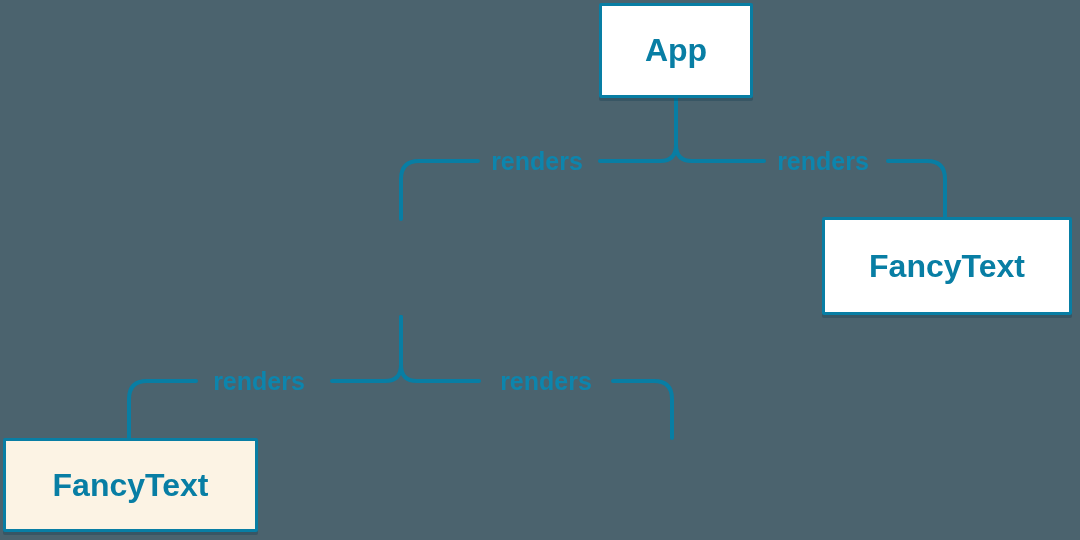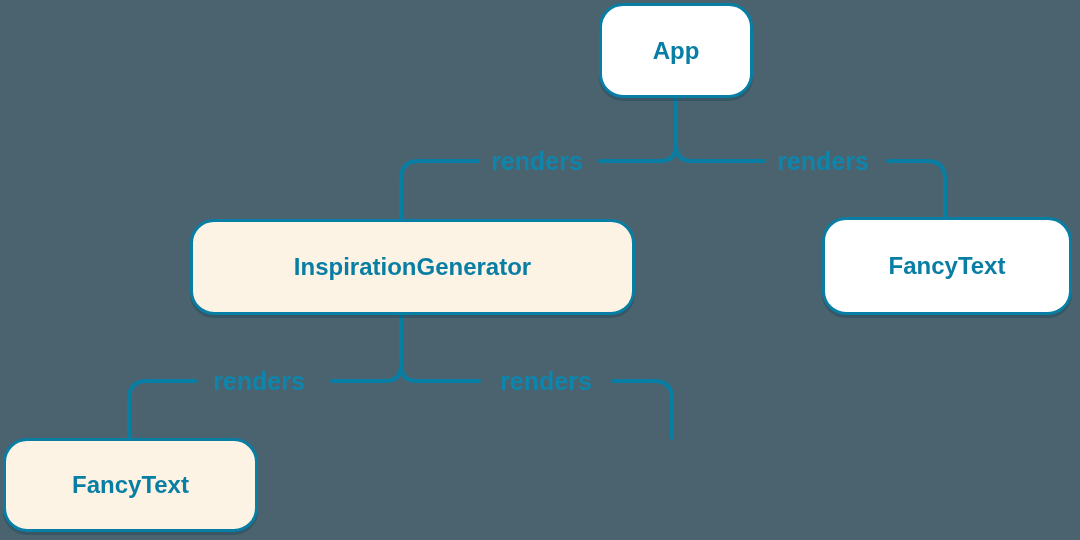--- a/index.html
+++ b/index.html
@@ -15,24 +15,24 @@
   .edge-label{
     font-family:"Liberation Sans", sans-serif;
     font-size:25px;font-weight:700;fill:#0d85ad;
     text-anchor:middle;
   }
   .node{
     position:absolute;
     display:flex;align-items:center;justify-content:center;
     background:#ffffff;
     border:3.5px solid #087ea4;
-    border-radius:24px;
+    border-radius:2px;
     box-shadow:0 3px 0 rgba(8,55,75,0.28);
     color:#087ea4;
-    font-size:24px;font-weight:700;
+    font-size:32px;font-weight:700;
     box-sizing:border-box;
     white-space:nowrap;
   }
   .node.highlight{background:#fcf3e4;}
   .node-app{left:599px;top:3px;width:154px;height:95px;}
   .node-ig{left:190px;top:219px;width:445px;height:96px;}
   .node-ft-top{left:822px;top:217px;width:250px;height:98px;}
   .node-ft-bottom{left:3px;top:438px;width:255px;height:94px;}
   .node-copyright{left:548px;top:438px;width:255px;height:94px;}
 </style>
@@ -49,23 +49,20 @@
     <text class="edge-label" x="537" y="170">renders</text>
     <text class="edge-label" x="823" y="170">renders</text>
     <text class="edge-label" x="259" y="390">renders</text>
     <text class="edge-label" x="546" y="390">renders</text>
   </svg>
 
   <div class="node node-app">
     <span>App</span>
   </div>
 
-  <div class="node highlight node-ig">
-    <span>InspirationGenerator</span>
-  </div>
 
   <div class="node node-ft-top">
     <span>FancyText</span>
   </div>
 
   <div class="node highlight node-ft-bottom">
     <span>FancyText</span>
   </div>
 
 

